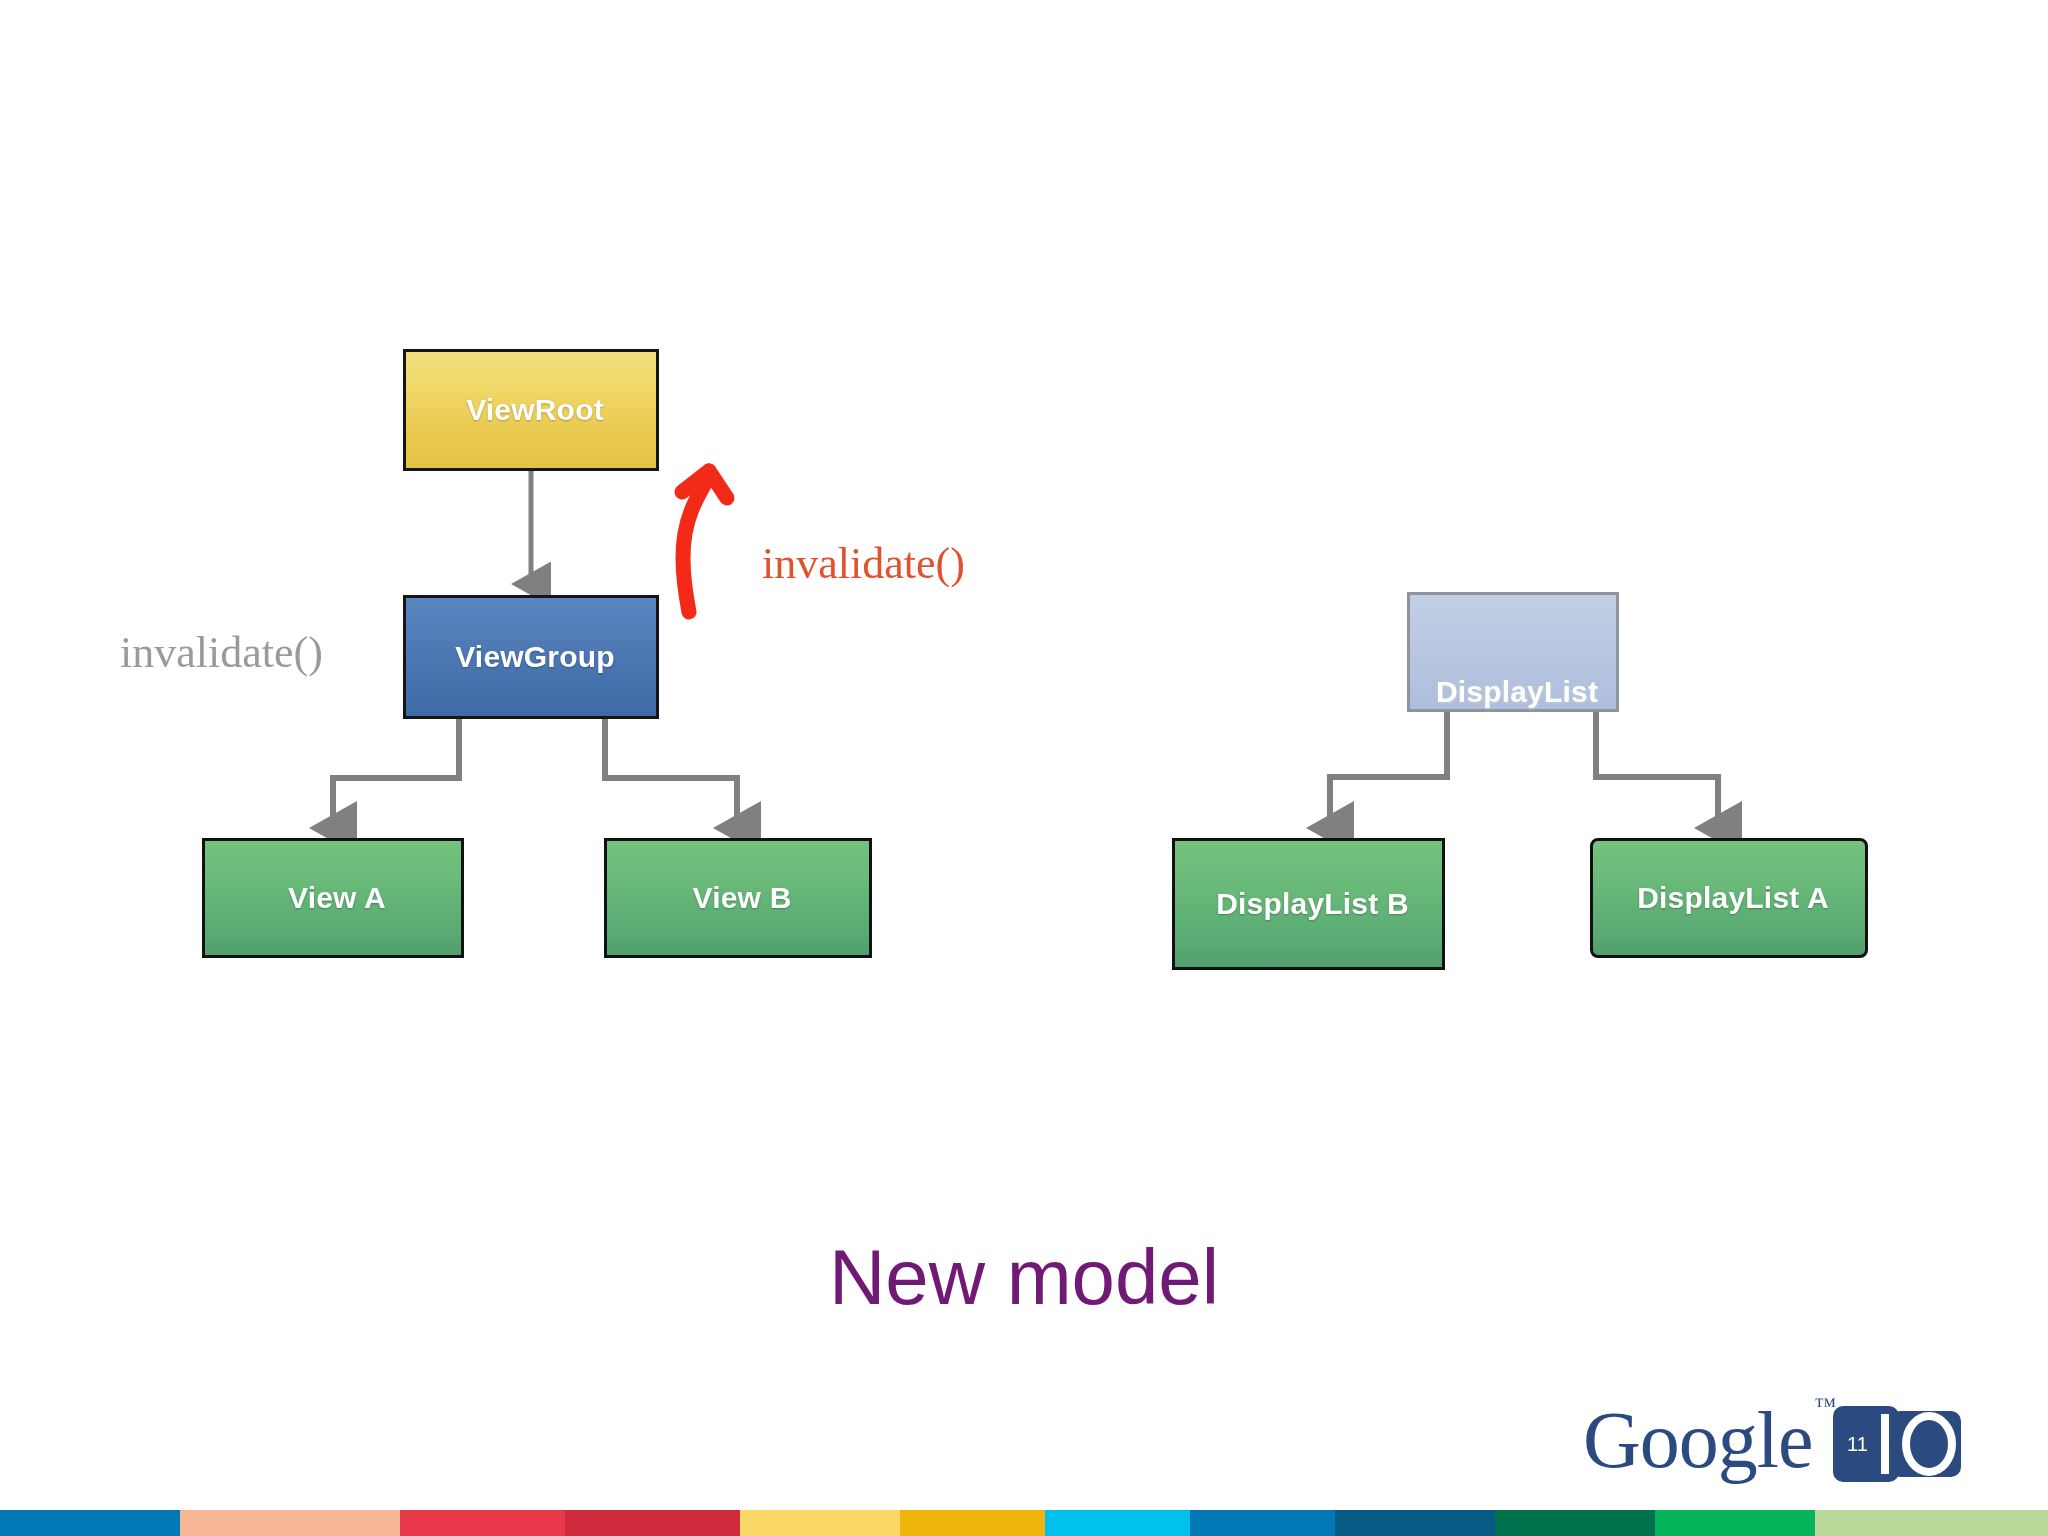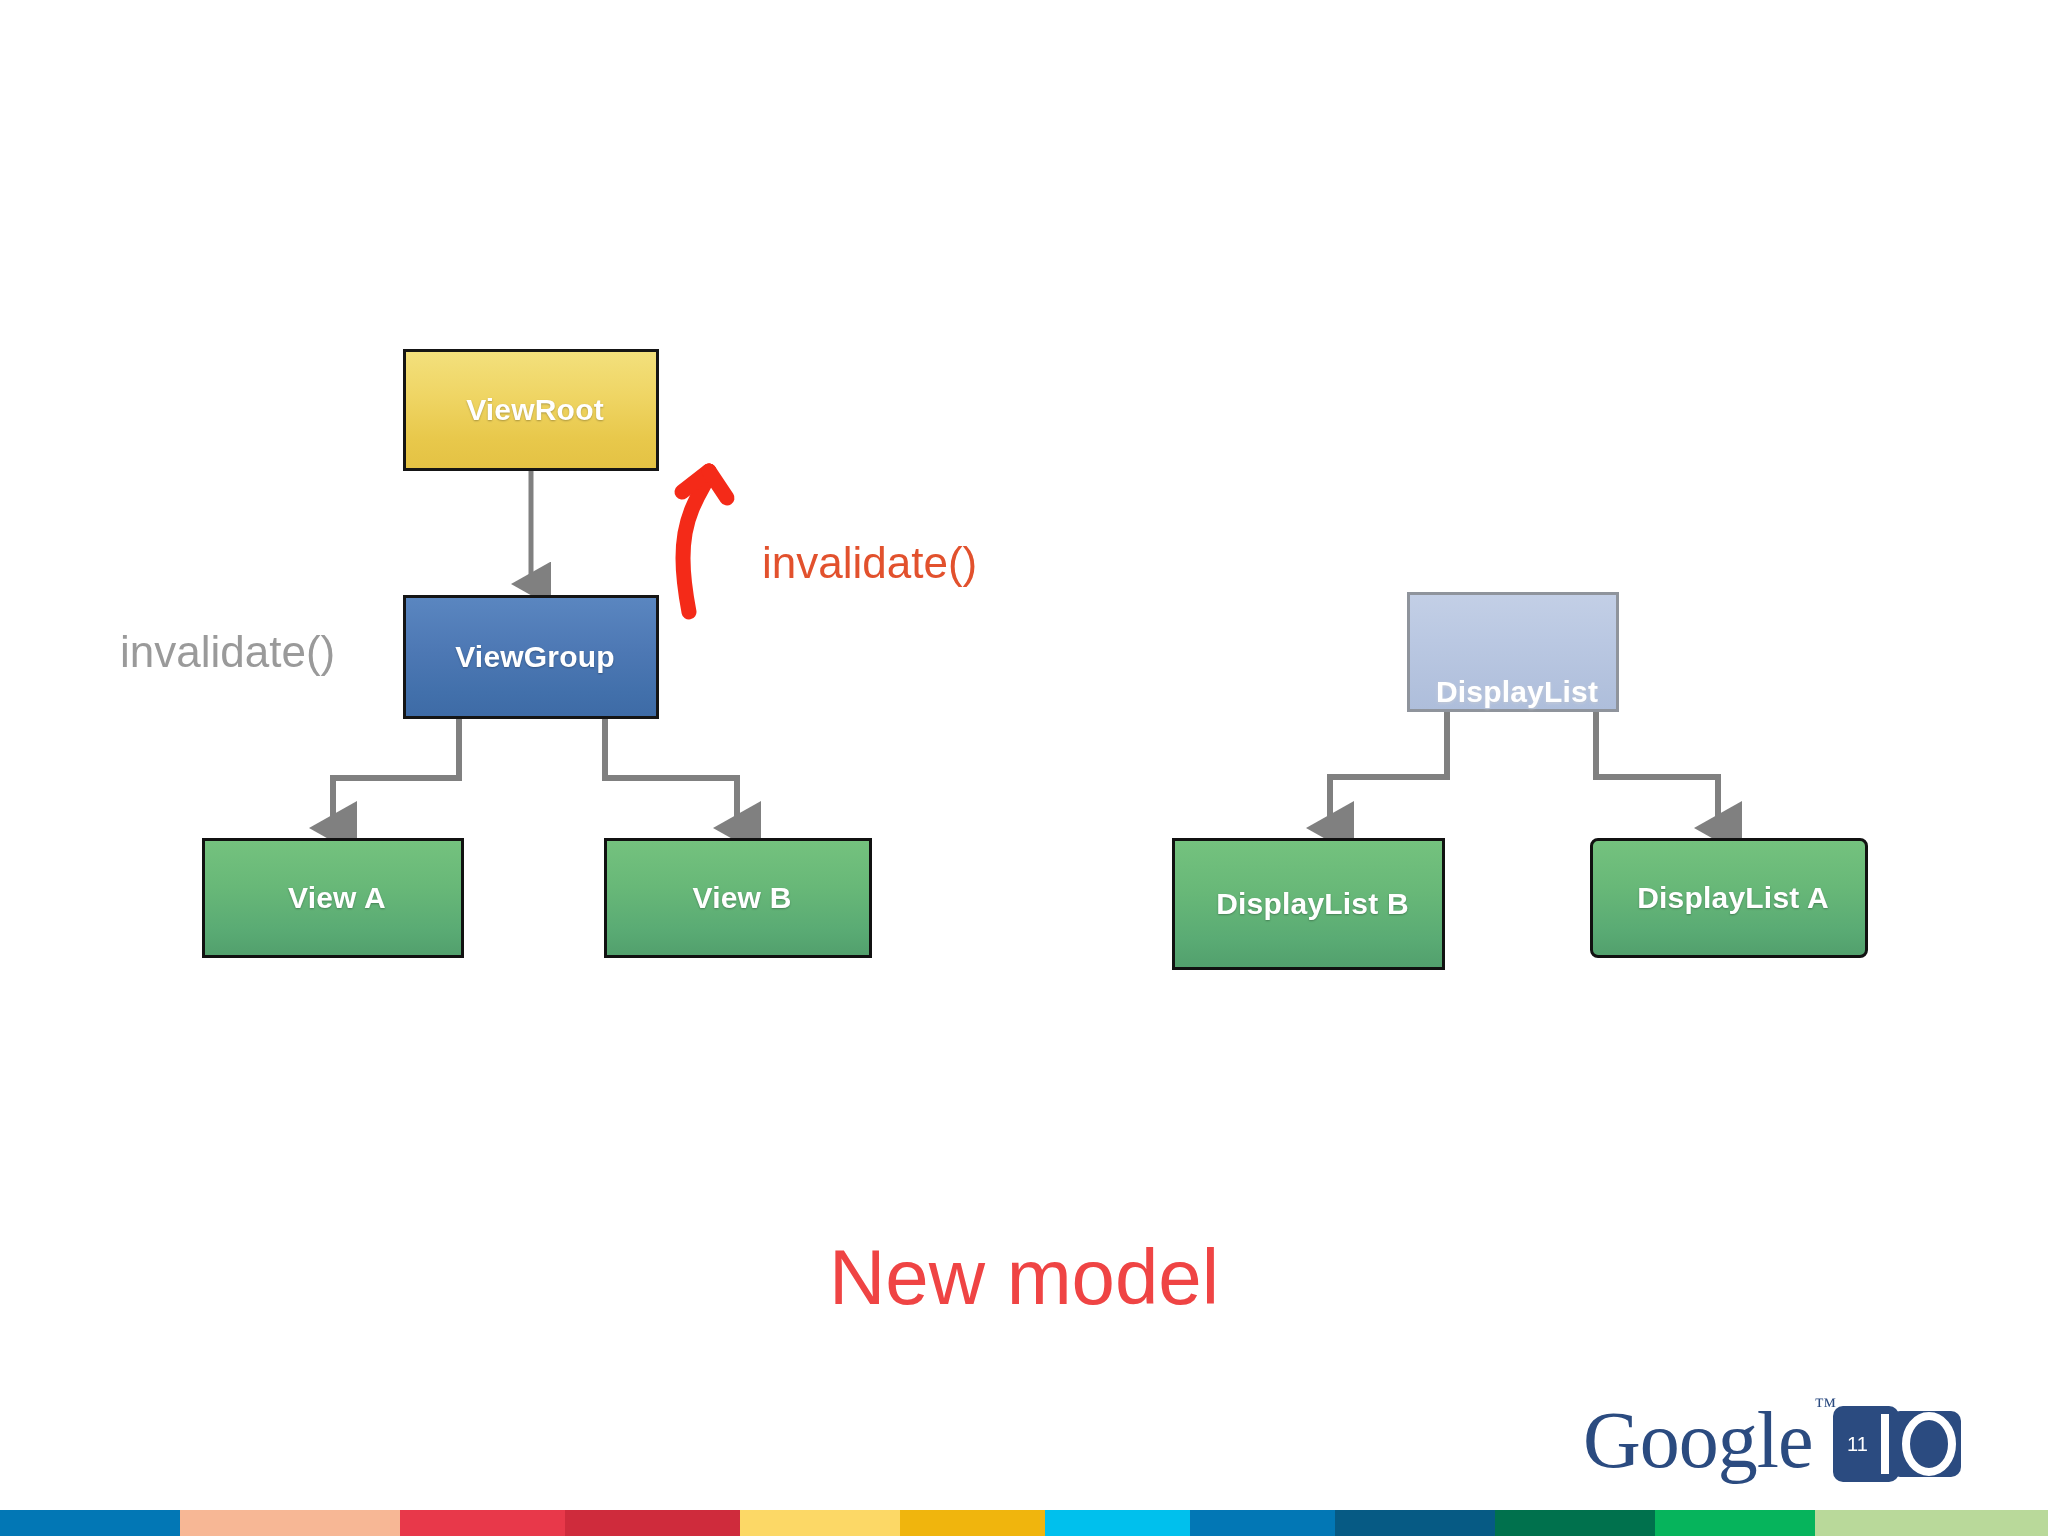--- a/index.html
+++ b/index.html
@@ -77,40 +77,41 @@
     left: 0; top: 0;
     width: 2048px; height: 1536px;
     pointer-events: none;
   }
 
   
   .annot {
     position: absolute;
     white-space: nowrap;
     user-select: none;
+    font-family: Liberation Serif, serif;
   }
   .annot-gray {
     left: 120px; top: 627px;
     font-size: 44px;
     color: #9a9a9a;
   }
   .annot-red {
     left: 762px; top: 538px;
     font-size: 44px;
     color: #e2512d;
   }
 
   
   .slide-title {
     position: absolute;
     left: 0; right: 0;
     top: 1232px;
     text-align: center;
     font-size: 78px;
-    color: #ef4444;
+    color: #701a75;
     font-weight: normal;
     user-select: none;
   }
 
   
   .logo {
     position: absolute;
     left: 1583px;
     top: 1398px;
     display: flex;

